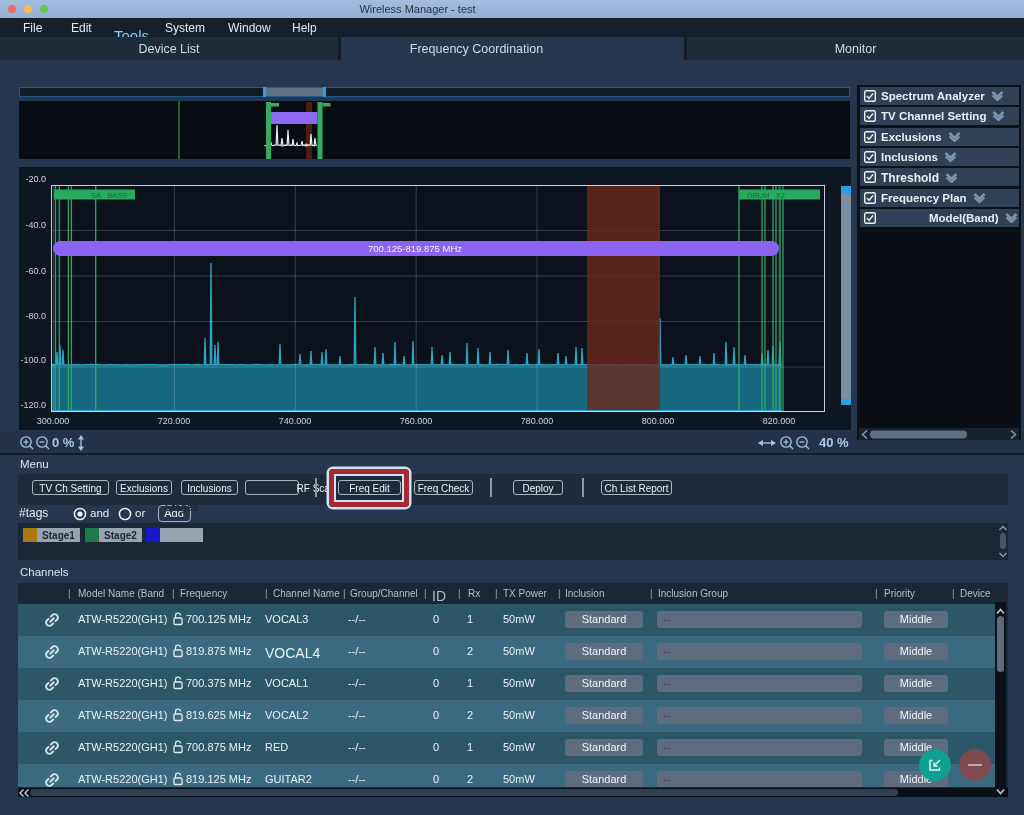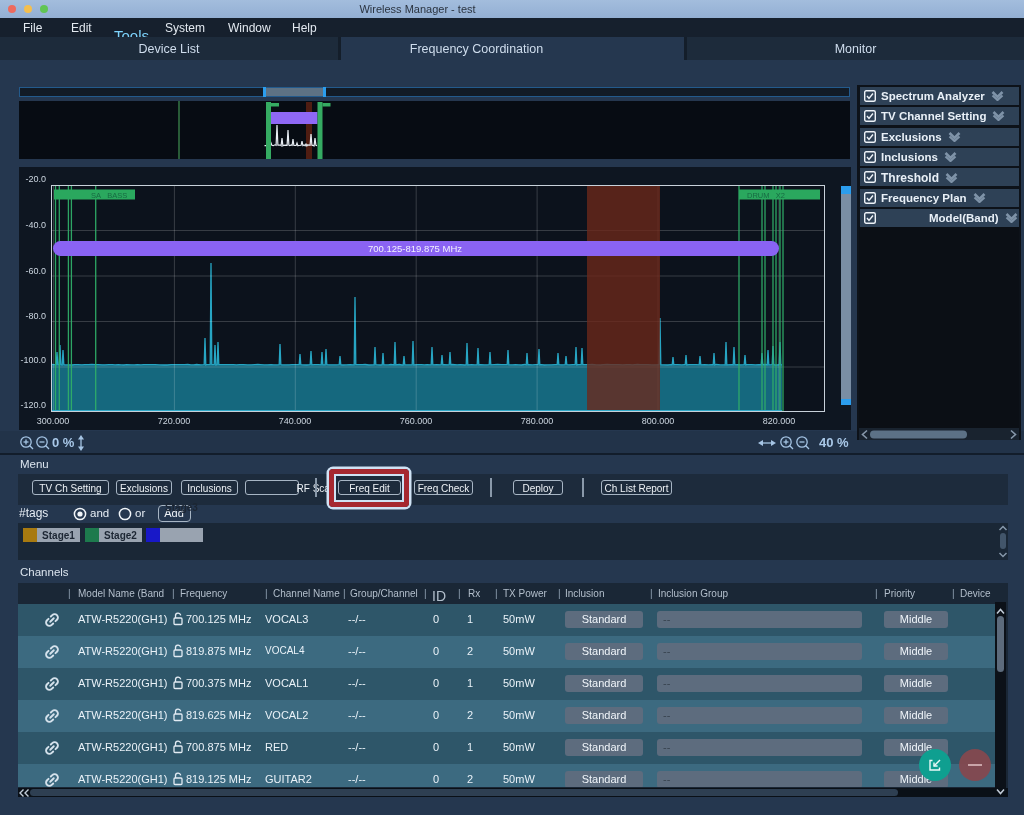--- a/index.html
+++ b/index.html
@@ -330,21 +330,21 @@
     <path d="M11.6,6.7 H13.7 A3.3,3.3 0 0 1 13.7,13.3 H11.6"></path>
     <line x1="7.5" y1="10" x2="12.5" y2="10"></line>
   </g>
 </svg>
 <div class="txt" style="left:60px;top:9px;font-size:11px;color:#eaf2f8;">ATW-R5220(GH1)</div>
 <svg class="abs" style="left:154px;top:8px;" width="12" height="14" viewBox="0 0 12 14">
   <rect x="2" y="6" width="8" height="6.5" rx="1" fill="none" stroke="#e2ebf3" stroke-width="1.3"></rect>
   <path d="M3.5,6 V4 A2.6,2.6 0 0 1 8.7,3.4" fill="none" stroke="#e2ebf3" stroke-width="1.3"></path>
 </svg>
 <div class="txt" style="left:168px;top:9px;font-size:11px;color:#eaf2f8;">819.875 MHz</div>
-<div class="txt" style="left:247px;top:9px;font-size:10px;color:#eaf2f8;">VOCAL4</div>
+<div class="txt" style="left:247px;top:9px;font-size:14px;color:#eaf2f8;">VOCAL4</div>
 <div class="txt" style="left:330px;top:9px;font-size:11px;color:#eaf2f8;">--/--</div>
 <div class="txt" style="left:415px;top:9px;font-size:11px;color:#eaf2f8;">0</div>
 <div class="txt" style="left:449px;top:9px;font-size:11px;color:#eaf2f8;">2</div>
 <div class="txt" style="left:485px;top:9px;font-size:11px;color:#eaf2f8;">50mW</div>
 <div class="abs" style="left:547px;top:7px;width:78px;height:17px;background:#5d6c7e;border-radius:3px;"></div>
 <div class="txt" style="left:547px;top:9px;width:78px;text-align:center;font-size:11px;color:#f0f5fa;">Standard</div>
 <div class="abs" style="left:639px;top:7px;width:205px;height:17px;background:#5d6c7e;border-radius:3px;"></div>
 <div class="txt" style="left:645px;top:9px;font-size:11px;color:#37434f;">--</div>
 <div class="abs" style="left:866px;top:7px;width:64px;height:17px;background:#5d6c7e;border-radius:3px;"></div>
 <div class="txt" style="left:866px;top:9px;width:64px;text-align:center;font-size:11px;color:#f0f5fa;">Middle</div>

